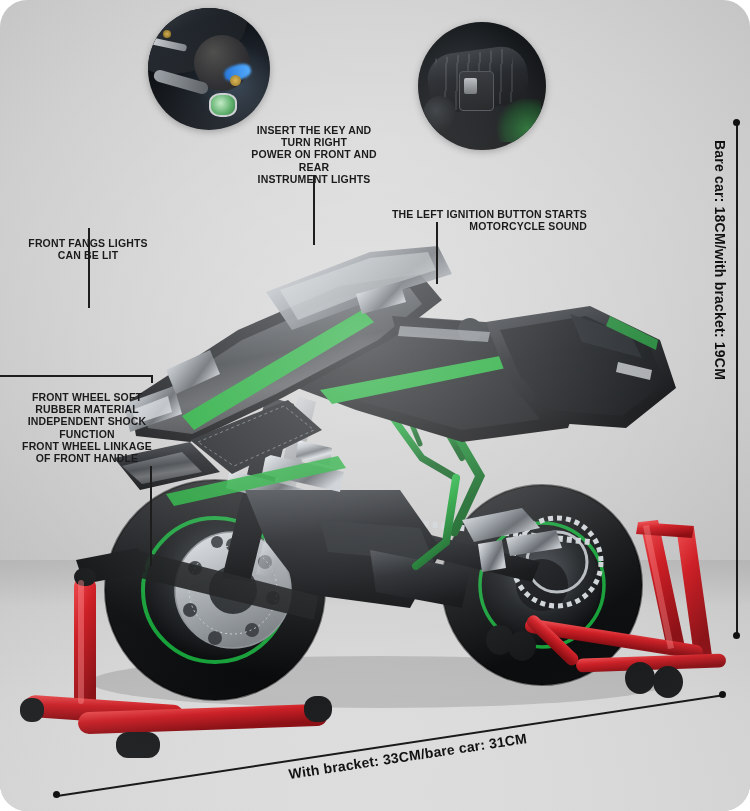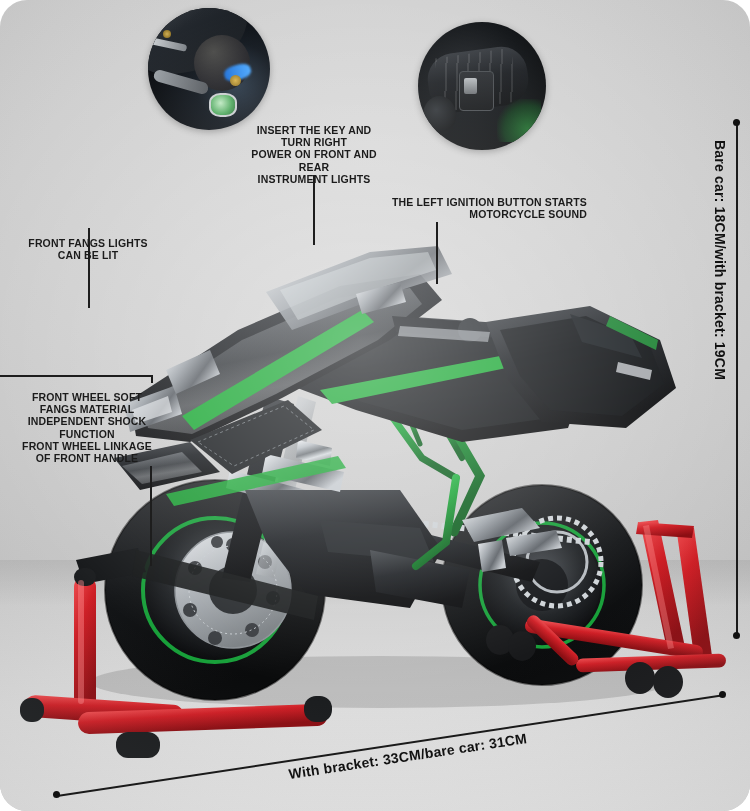--- a/index.html
+++ b/index.html
@@ -346,28 +346,28 @@
   <div class="leader v" style="left:436px;top:222px;height:62px;"></div>
   <div class="leader v" style="left:88px;top:228px;height:80px;"></div>
   <div class="leader h" style="left:0px;top:375px;width:152px;"></div>
   <div class="leader v" style="left:151px;top:375px;height:8px;"></div>
   <div class="leader v" style="left:150px;top:466px;height:100px;"></div>
 
   <div class="anno center" id="anno-key" style="left:248px;top:124px;width:132px;">INSERT THE KEY AND TURN RIGHT
 POWER ON FRONT AND REAR
 INSTRUMENT LIGHTS</div>
 
-  <div class="anno right" id="anno-button" style="left:382px;top:196px;width:205px;">THE LEFT IGNITION BUTTON STARTS
+  <div class="anno right" id="anno-button" style="left:382px;top:208px;width:205px;">THE LEFT IGNITION BUTTON STARTS
 MOTORCYCLE SOUND</div>
 
   <div class="anno center" id="anno-fangs" style="left:18px;top:203px;width:140px;margin-top:34px;">FRONT FANGS LIGHTS
 CAN BE LIT</div>
 
   <div class="anno center" id="anno-wheel" style="left:18px;top:391px;width:138px;">FRONT WHEEL SOFT
-FANGS MATERIAL
+RUBBER MATERIAL
 INDEPENDENT SHOCK
 FUNCTION
 FRONT WHEEL LINKAGE
 OF FRONT HANDLE</div>
 
   <div class="dimline" style="left:736px;top:123px;width:1.6px;height:513px;"></div>
   <div class="dot" style="left:733px;top:119px;"></div>
   <div class="dot" style="left:733px;top:632px;"></div>
   <div class="dim-text" id="dim-height-text" style="left:728px;top:140px;">Bare car: 18CM/with bracket: 19CM</div>
 

